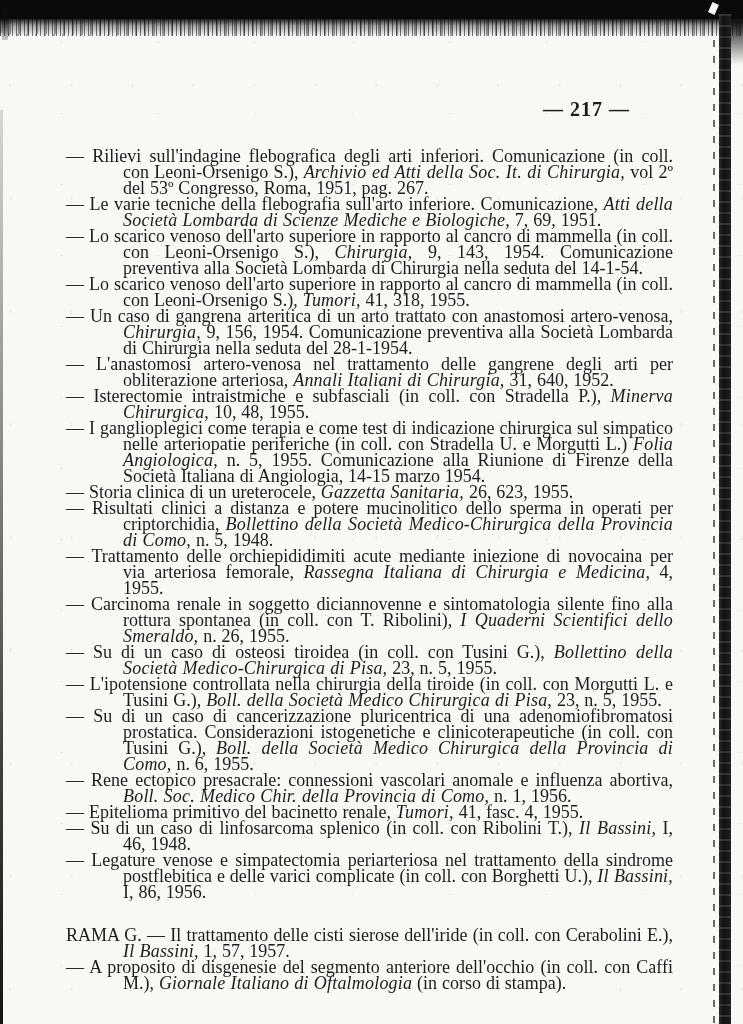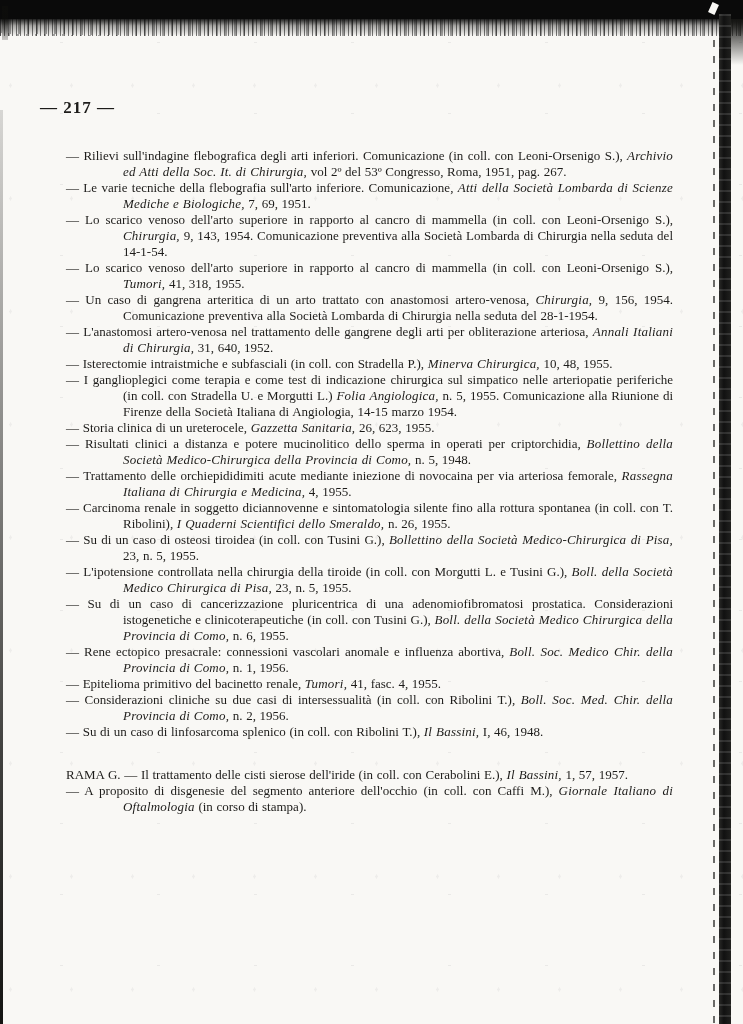--- a/index.html
+++ b/index.html
@@ -52,26 +52,26 @@
     background:linear-gradient(180deg, rgba(20,20,18,.15), rgba(20,20,18,.8) 70%, #141412);
   }
   .left-top-mark {
     position:absolute; top:6px; left:2px; width:6px; height:34px;
     background:linear-gradient(180deg, #0d0d0b, rgba(13,13,11,.2));
   }
 
   
   .page-number {
     position:absolute; top:98px; left:40px; width:590px;
-    text-align:left;
-    font-size:17px; font-weight:bold; letter-spacing:1px;
+    text-align:right;
+    font-size:20px; font-weight:bold; letter-spacing:1px;
   }
   .text-block {
     position:absolute; top:148px; left:66px; width:607px;
-    font-size:13px; line-height:16px;
+    font-size:18px; line-height:16px;
   }
   .entry {
     margin:0;
     padding-left:57px; text-indent:-57px;
     text-align:justify;
     word-spacing:.4px;
   }
   .entry.gap { margin-top:27px; }
   .entry em {
     font-style:italic;
@@ -103,17 +103,17 @@
     <p class="entry"><span>— I ganglioplegici come terapia e come test di indicazione chirurgica sul simpatico nelle arteriopatie periferiche (in coll. con Stradella U. e Morgutti L.) </span><em>Folia Angiologica,</em><span> n. 5, 1955. Comunicazione alla Riunione di Firenze della Società Italiana di Angiologia, 14-15 marzo 1954.</span></p>
     <p class="entry"><span>— Storia clinica di un ureterocele, </span><em>Gazzetta Sanitaria,</em><span> 26, 623, 1955.</span></p>
     <p class="entry"><span>— Risultati clinici a distanza e potere mucinolitico dello sperma in operati per criptorchidia, </span><em>Bollettino della Società Medico-Chirurgica della Provincia di Como,</em><span> n. 5, 1948.</span></p>
     <p class="entry"><span>— Trattamento delle orchiepididimiti acute mediante iniezione di novocaina per via arteriosa femorale, </span><em>Rassegna Italiana di Chirurgia e Medicina,</em><span> 4, 1955.</span></p>
     <p class="entry"><span>— Carcinoma renale in soggetto diciannovenne e sintomatologia silente fino alla rottura spontanea (in coll. con T. Ribolini), </span><em>I Quaderni Scientifici dello Smeraldo,</em><span> n. 26, 1955.</span></p>
     <p class="entry"><span>— Su di un caso di osteosi tiroidea (in coll. con Tusini G.), </span><em>Bollettino della Società Medico-Chirurgica di Pisa,</em><span> 23, n. 5, 1955.</span></p>
     <p class="entry"><span>— L'ipotensione controllata nella chirurgia della tiroide (in coll. con Morgutti L. e Tusini G.), </span><em>Boll. della Società Medico Chirurgica di Pisa,</em><span> 23, n. 5, 1955.</span></p>
     <p class="entry"><span>— Su di un caso di cancerizzazione pluricentrica di una adenomiofibromatosi prostatica. Considerazioni istogenetiche e clinicoterapeutiche (in coll. con Tusini G.), </span><em>Boll. della Società Medico Chirurgica della Provincia di Como,</em><span> n. 6, 1955.</span></p>
     <p class="entry"><span>— Rene ectopico presacrale: connessioni vascolari anomale e influenza abortiva, </span><em>Boll. Soc. Medico Chir. della Provincia di Como,</em><span> n. 1, 1956.</span></p>
     <p class="entry"><span>— Epitelioma primitivo del bacinetto renale, </span><em>Tumori,</em><span> 41, fasc. 4, 1955.</span></p>
-    <p class="entry"><span>— Considerazioni cliniche su due casi di intersessualità (in coll. con Ribolini T.), </span><em>Boll. Soc. Med. Chir. della Provincia di Como,</em><span> n. 2, 1956.</span></p>
     <p class="entry"><span>— Su di un caso di linfosarcoma splenico (in coll. con Ribolini T.), </span><em>Il Bassini,</em><span> I, 46, 1948.</span></p>
+    <p class="entry"><span>— Legature venose e simpatectomia periarteriosa nel trattamento della sindrome postflebitica e delle varici complicate (in coll. con Borghetti U.), </span><em>Il Bassini,</em><span> I, 86, 1956.</span></p>
     <p class="entry gap"><span>RAMA G. — Il trattamento delle cisti sierose dell'iride (in coll. con Cerabolini E.), </span><em>Il Bassini,</em><span> 1, 57, 1957.</span></p>
     <p class="entry"><span>— A proposito di disgenesie del segmento anteriore dell'occhio (in coll. con Caffi M.), </span><em>Giornale Italiano di Oftalmologia</em><span> (in corso di stampa).</span></p>
   </main>
 
 </body></html>

